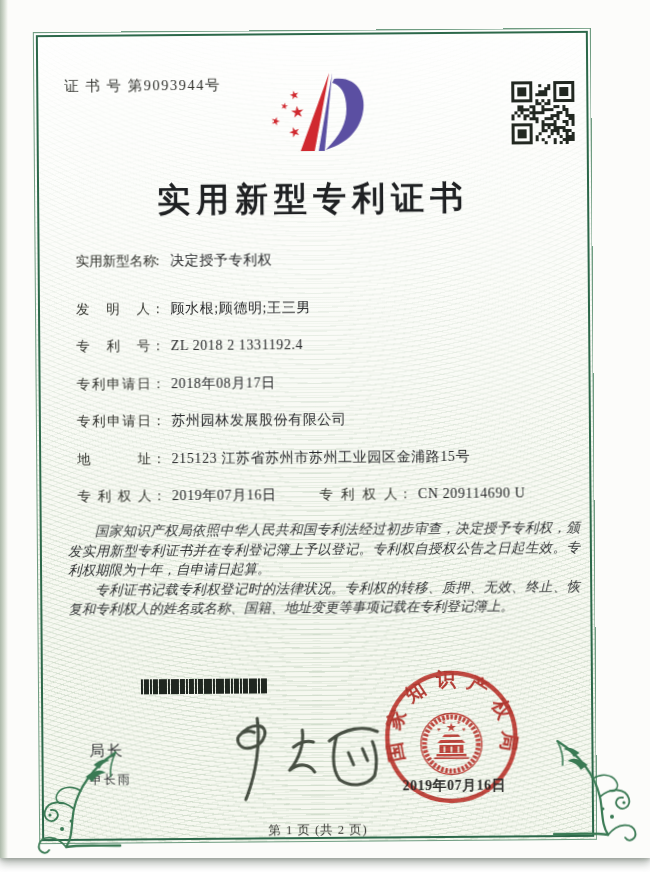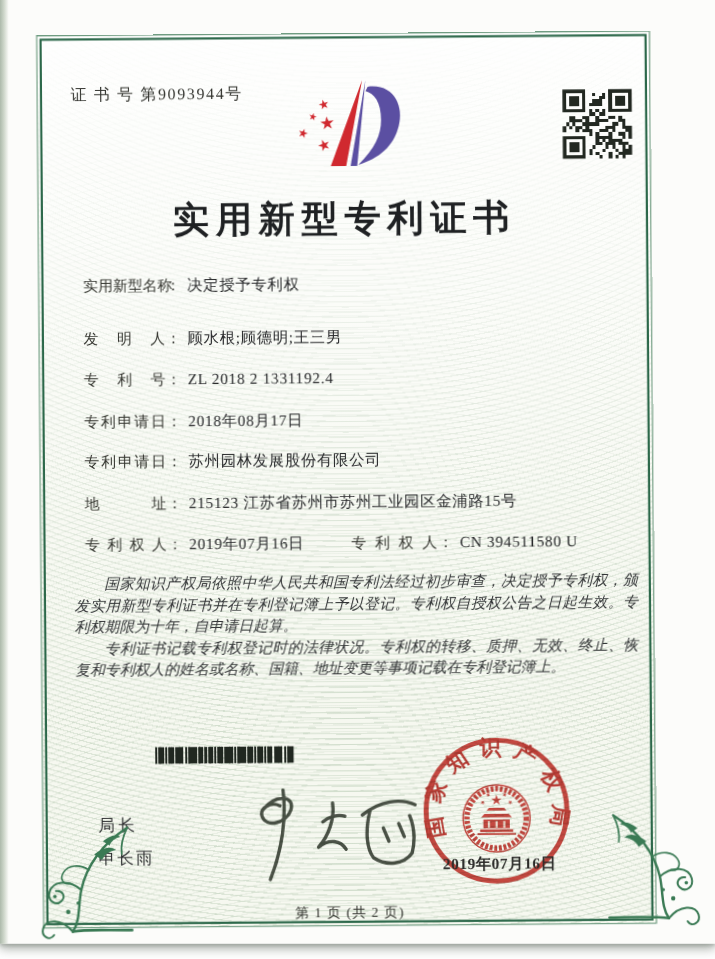--- a/index.html
+++ b/index.html
@@ -68,21 +68,21 @@
       repeating-linear-gradient(90deg,#202720 0 2px,rgba(0,0,0,0) 2px 3px),
       repeating-linear-gradient(90deg,#202720 0 1px,rgba(0,0,0,0) 1px 5px),
       repeating-linear-gradient(90deg,rgba(0,0,0,0) 0 4px,#202720 4px 6px,rgba(0,0,0,0) 6px 9px);
   }
   .seal{position:absolute;left:342px;top:637px;width:140px;height:140px;mix-blend-mode:multiply;opacity:.95;}
   .seal-date{
     position:absolute;left:337px;top:747px;width:155px;text-align:center;
     font-size:14px;font-weight:600;letter-spacing:.5px;color:#2a2a28;z-index:6;
   }
   .director-role{position:absolute;left:50px;top:709px;font-size:15px;letter-spacing:3px;color:#2f3032;}
-  .director-name{position:absolute;left:50px;top:739px;font-size:15px;letter-spacing:2px;color:#2f3032;}
+  .director-name{position:absolute;left:50px;top:739px;font-size:12px;letter-spacing:2px;color:#2f3032;}
   .signature{position:absolute;left:162px;top:680px;width:188px;height:102px;mix-blend-mode:multiply;}
   .page-footer{
     position:absolute;left:0;top:791px;width:100%;text-align:center;
     font-size:12.5px;letter-spacing:1px;color:#33342f;
   }
   .orn{position:absolute;width:98px;height:110px;z-index:5;}
   .orn-left{left:-16px;top:716px;}
   .orn-right{left:512px;top:708px;transform:scaleX(-1);}
 </style>
 </head>
@@ -352,21 +352,21 @@
   </div>
   <div class="row r5">
     <span class="flabel">专利申请日</span><span class="colon">：</span><span class="fvalue">苏州园林发展股份有限公司</span>
   </div>
   <div class="row r6">
     <span class="flabel">地址</span><span class="colon">：</span><span class="fvalue">215123 江苏省苏州市苏州工业园区金浦路15号</span>
   </div>
   <div class="row r7">
     <span class="flabel">专利权人</span><span class="colon">：</span><span class="fvalue">2019年07月16日</span>
     <span class="pair2">
-      <span class="flabel">专利权人</span><span class="colon">：</span><span class="fvalue">CN 394511580 U</span>
+      <span class="flabel">专利权人</span><span class="colon">：</span><span class="fvalue">CN 209114690 U</span>
     </span>
   </div>
 
   <div class="body-text">
     <p>国家知识产权局依照中华人民共和国专利法经过初步审查，决定授予专利权，颁发实用新型专利证书并在专利登记簿上予以登记。专利权自授权公告之日起生效。专利权期限为十年，自申请日起算。</p>
     <p>专利证书记载专利权登记时的法律状况。专利权的转移、质押、无效、终止、恢复和专利权人的姓名或名称、国籍、地址变更等事项记载在专利登记簿上。</p>
   </div>
 
   <div class="barcode"></div>
 

